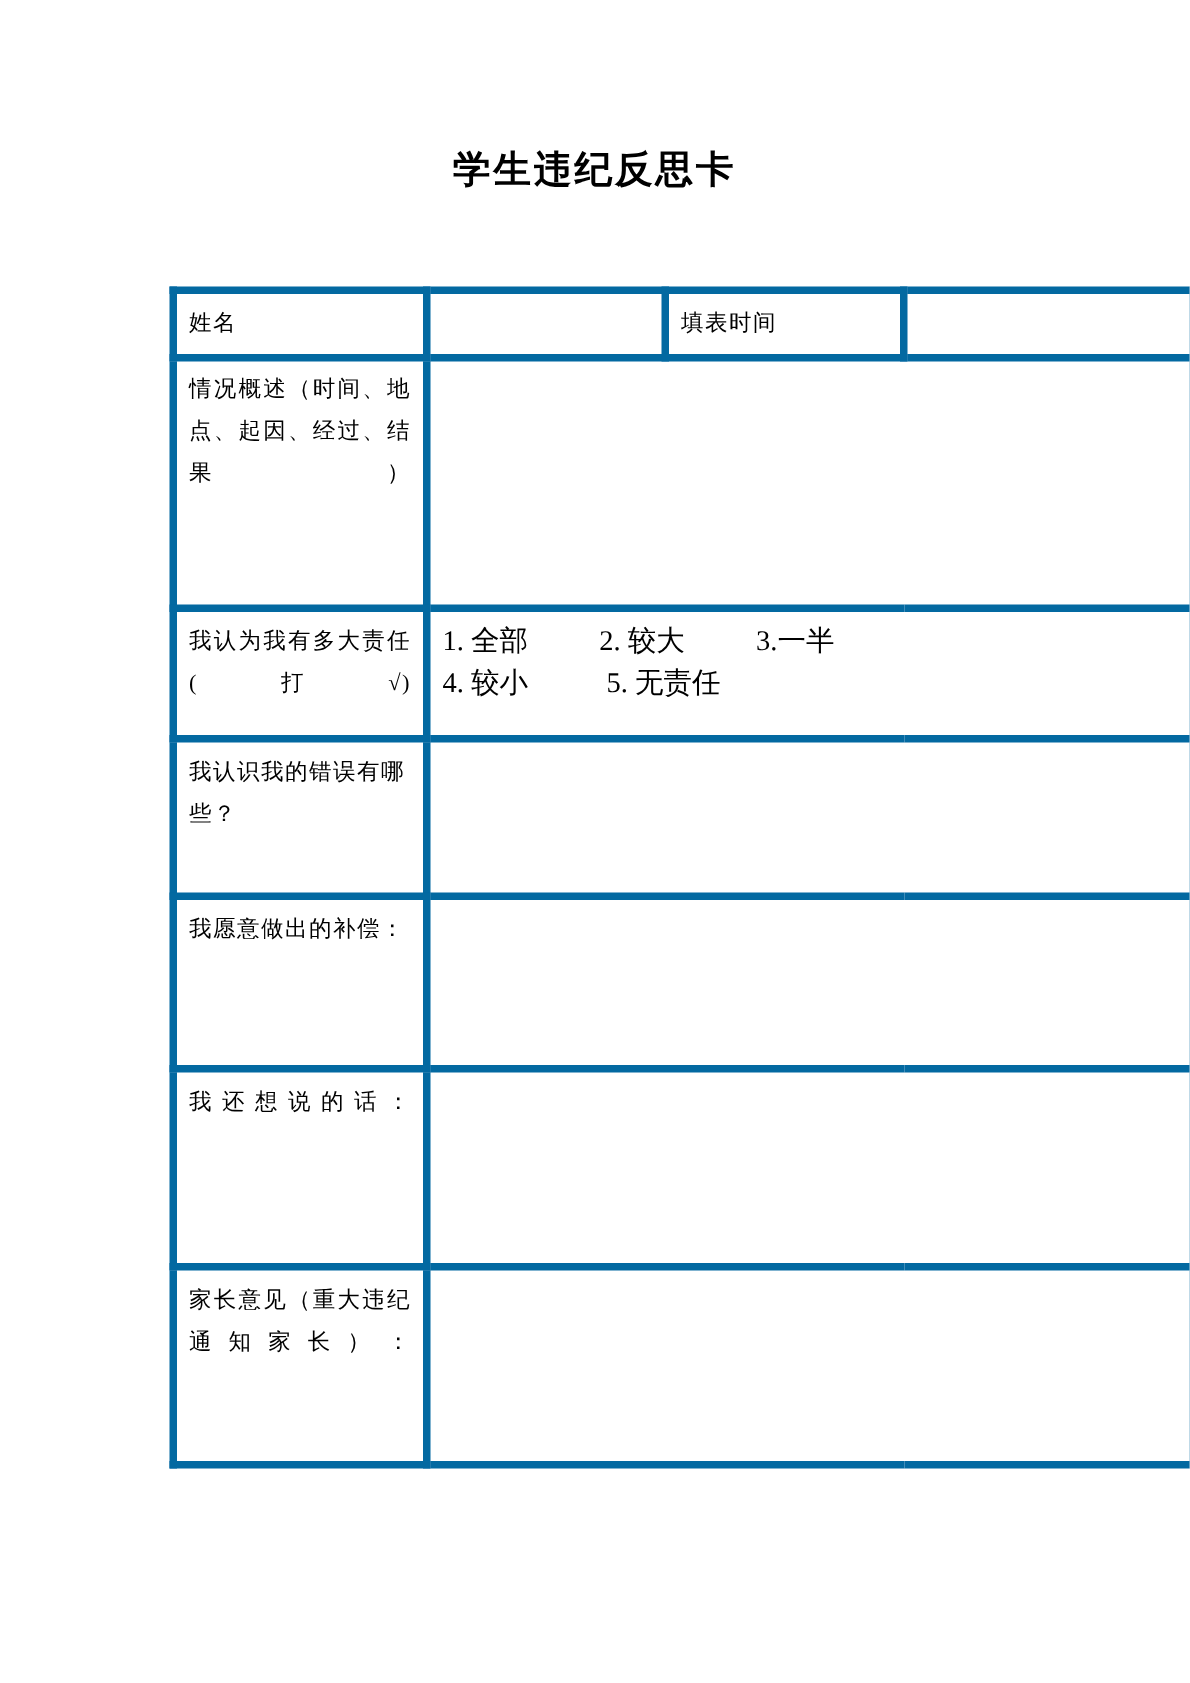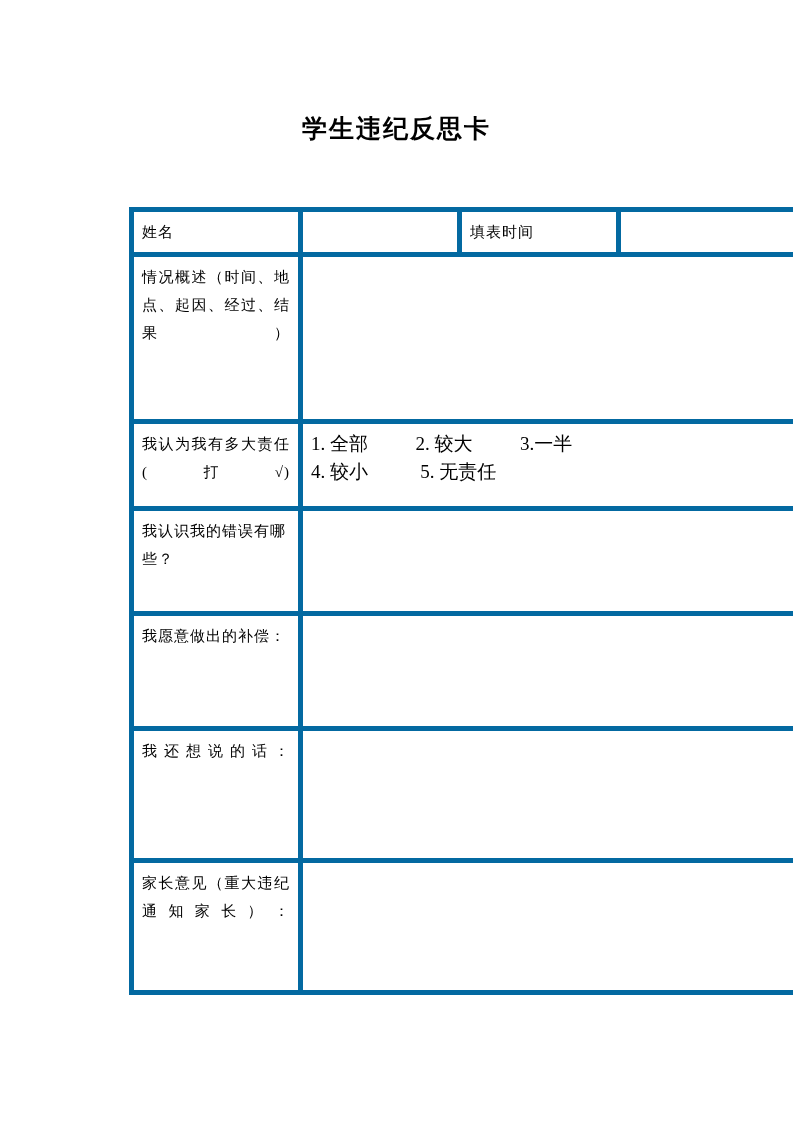--- a/index.html
+++ b/index.html
@@ -12,21 +12,21 @@
     height: 1122px;
     font-family: "Liberation Serif", "DejaVu Serif", serif;
     color: #000000;
     position: relative;
     overflow: hidden;
   }
   .page {
     width: 793px;
     height: 1122px;
     box-sizing: border-box;
-    padding: 16px;
+    padding: 0;
     position: relative;
   }
   .doc-title {
     text-align: center;
     font-family: "DejaVu Sans", "Liberation Sans", sans-serif;
     font-weight: bold;
     font-size: 25px;
     letter-spacing: 2px;
     margin: 0;
     padding-top: 96px;
@@ -83,21 +83,21 @@
       <tbody>
 
         <tr>
           <td class="label w-left">姓名</td>
           <td class="blank w-mid"></td>
           <td class="label w-lab2">填表时间</td>
           <td class="blank w-last"></td>
         </tr>
 
         <tr>
-          <td class="label label-justify w-left" style="height:150px;">情况概述（时间、地点、起因、经过、结果）</td>
+          <td class="label label-justify w-left" style="height:150px;font-family:Liberation Mono, monospace;">情况概述（时间、地点、起因、经过、结果）</td>
           <td class="blank" colspan="3"></td>
         </tr>
 
         <tr>
           <td class="label label-justify w-left" style="height:70px;">我认为我有多大责任(打√)</td>
           <td class="blank" colspan="3">
             <div class="opt-line">1. 全部          2. 较大          3.一半</div>
             <div class="opt-line">4. 较小           5. 无责任</div>
           </td>
         </tr>

